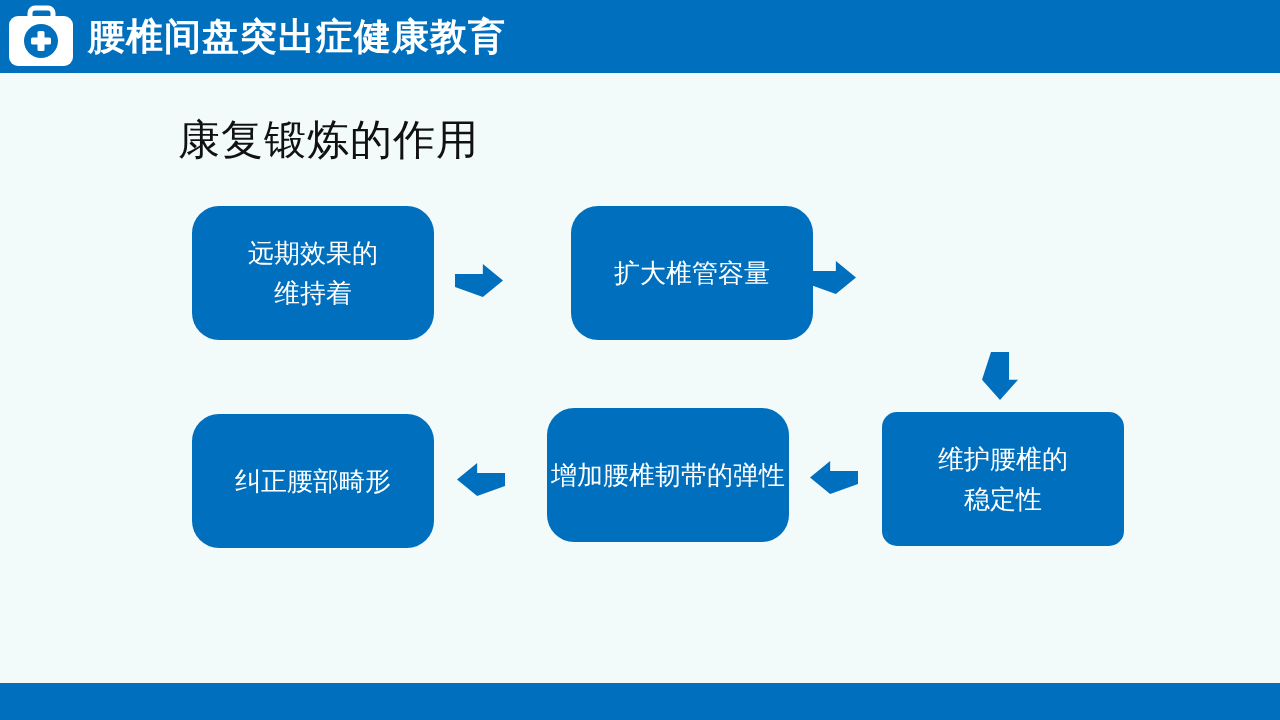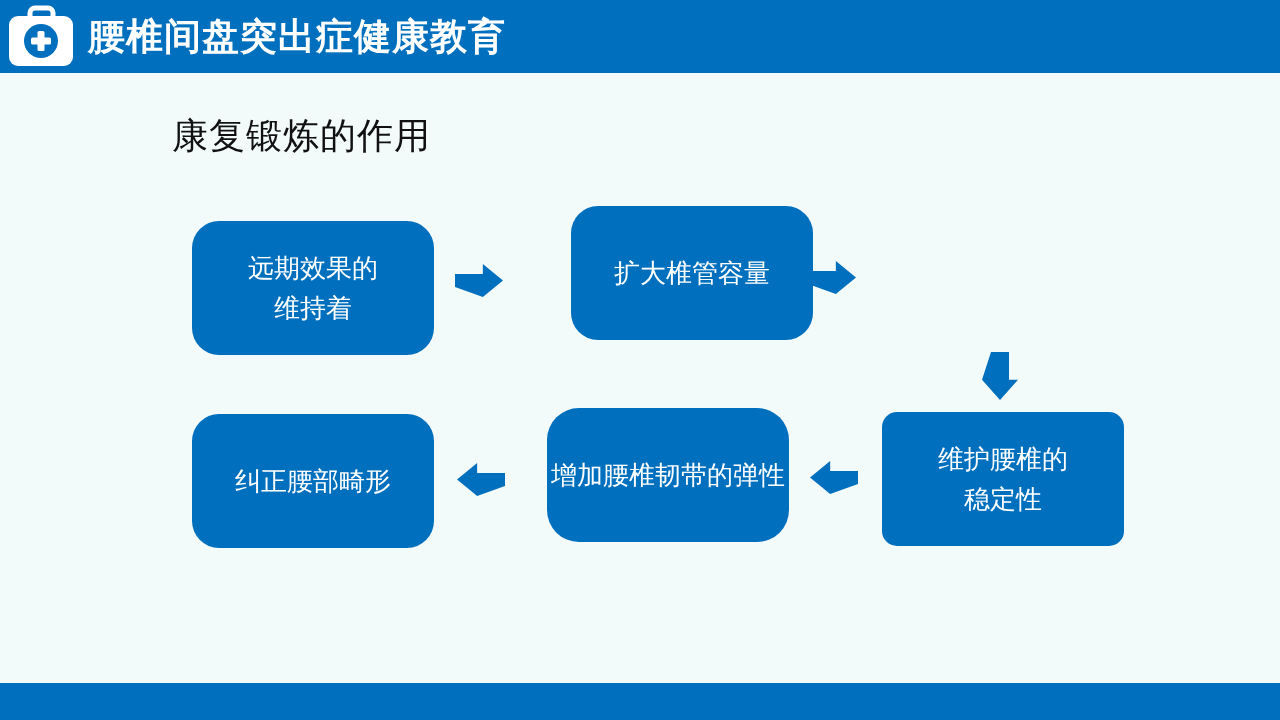--- a/index.html
+++ b/index.html
@@ -34,42 +34,42 @@
   .header-title{
     position:absolute;left:88px;top:0;height:73px;
     display:flex;align-items:center;
     color:#ffffff;
     font-size:37px;font-weight:bold;
     letter-spacing:1px;
     line-height:1;
   }
   
   .slide-title{
-    position:absolute;left:172px;top:112px;
-    font-size:36px;font-weight:400;
+    position:absolute;left:178px;top:112px;
+    font-size:42px;font-weight:400;
     color:var(--ink);
     letter-spacing:1px;
   }
   .flow-box{
     position:absolute;
     width:242px;height:134px;
     background:var(--accent);
     border-radius:27px;
     color:var(--boxText);
     font-size:26px;
     display:flex;flex-direction:column;
     align-items:center;justify-content:center;
     text-align:center;
   }
   .flow-box .line{line-height:40px;white-space:nowrap;}
-  #box-1{left:192px;top:221px;}
+  #box-1{left:192px;top:206px;}
   #box-2{left:541px;top:206px;margin-left:30px;}
   #box-3{left:882px;top:207px;}
   #box-4{left:882px;top:412px;border-radius:15px;}
-  #box-5{left:547px;top:408px;border-radius:32px;}
+  #box-5{left:547px;top:408px;}
   #box-6{left:192px;top:414px;}
   
   .arrow{position:absolute;background:var(--accent);}
   .arrow.right{
     width:48px;height:33px;
     clip-path:polygon(0% 30%,58% 30%,58% 0%,100% 50%,58% 100%,0% 70%);
   }
   .arrow.left{
     width:48px;height:33px;
     clip-path:polygon(100% 30%,42% 30%,42% 0%,0% 50%,42% 100%,100% 70%);

